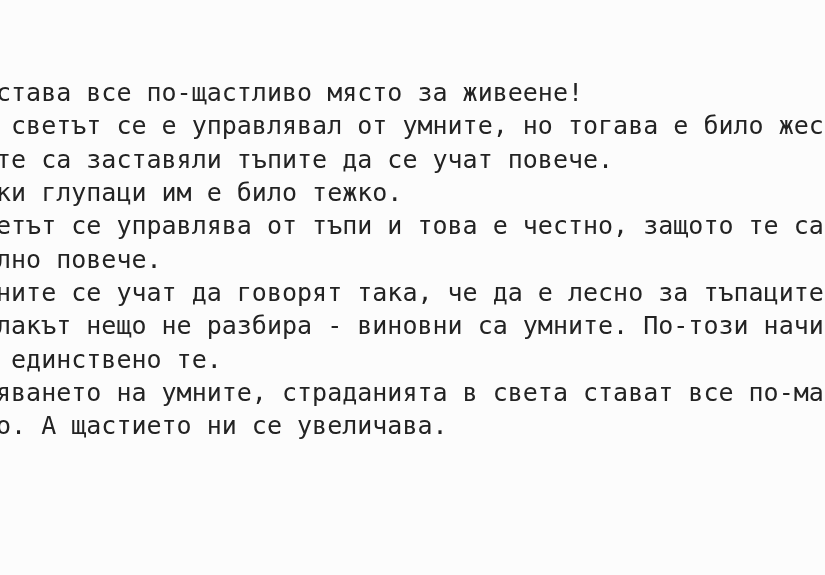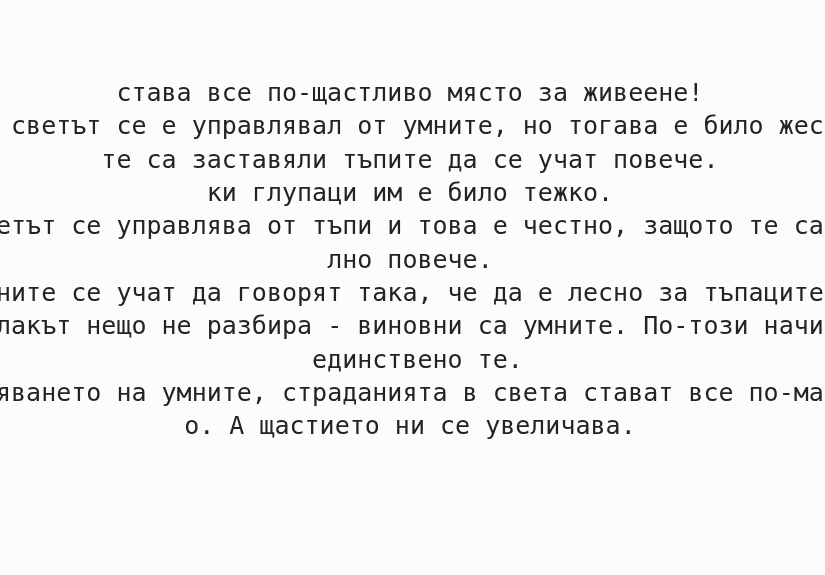--- a/index.html
+++ b/index.html
@@ -14,21 +14,20 @@
     background: #fcfcfc;
     font-family: "DejaVu Sans Mono", monospace;
   }
   .text-page {
     position: absolute;
     top: 0;
     left: 0;
     width: 825px;
     height: 539px;
     overflow: hidden;
-    text-align: center;
   }
   .text-content {
     position: absolute;
     top: 76px;
     left: -4px;
     margin: 0;
     font-family: "DejaVu Sans Mono", monospace;
     font-size: 25px;
     line-height: 33.35px;
     color: #232323;

